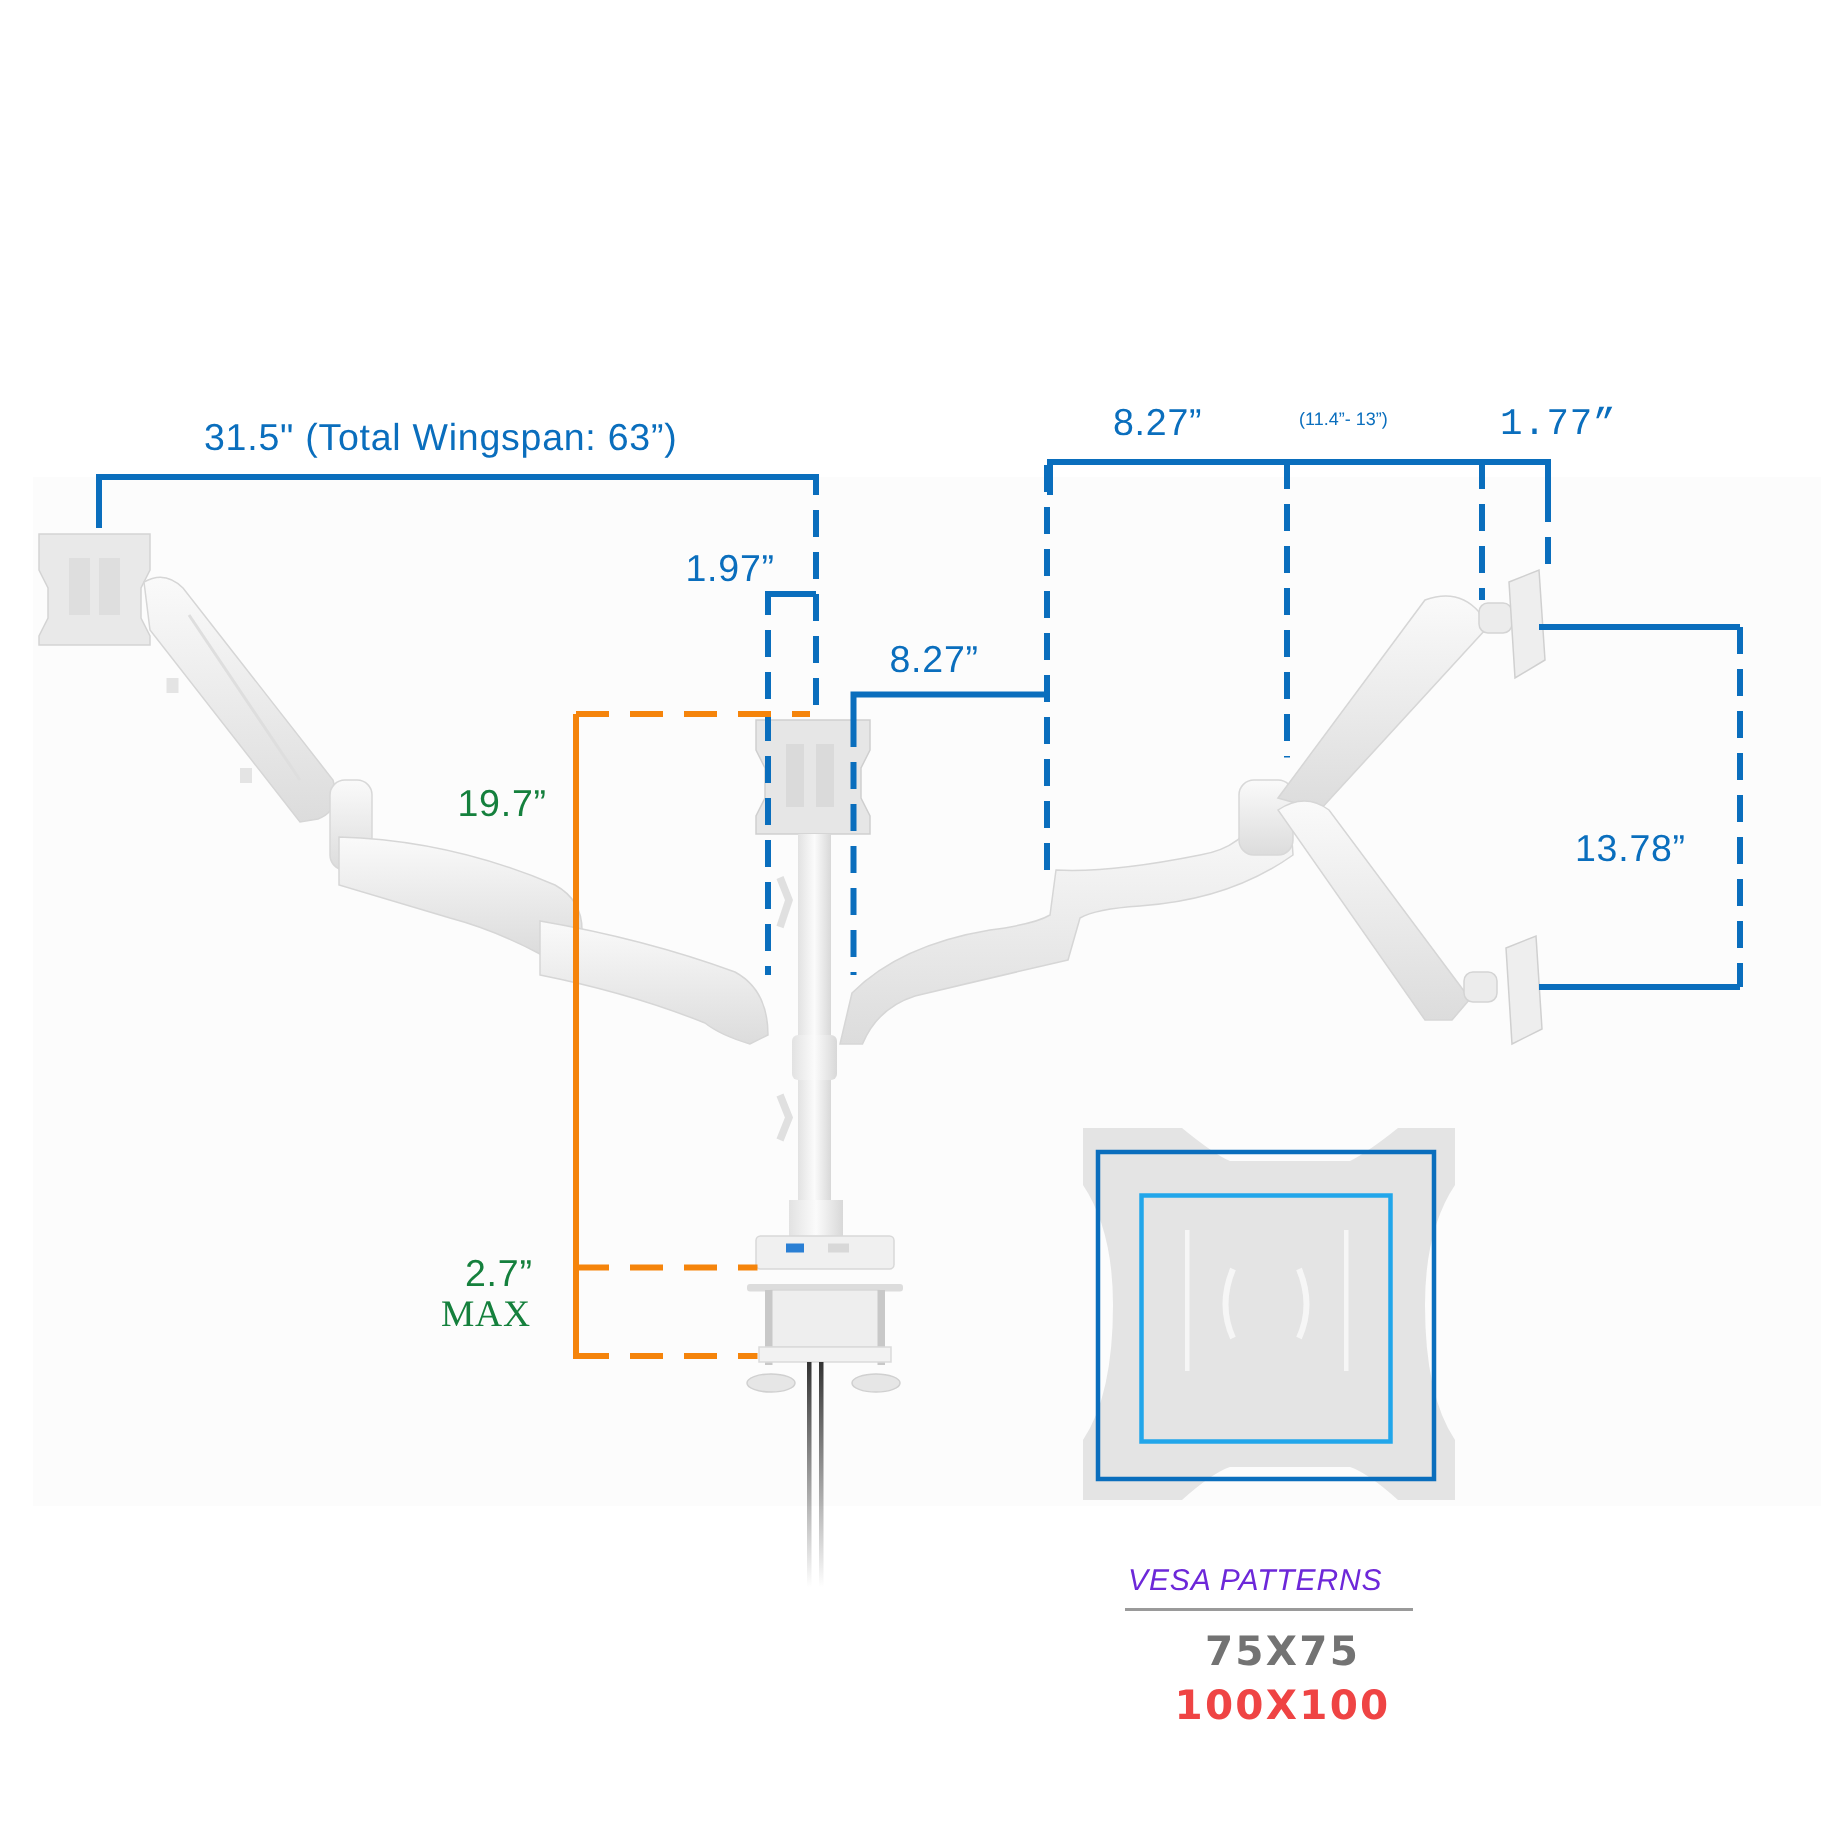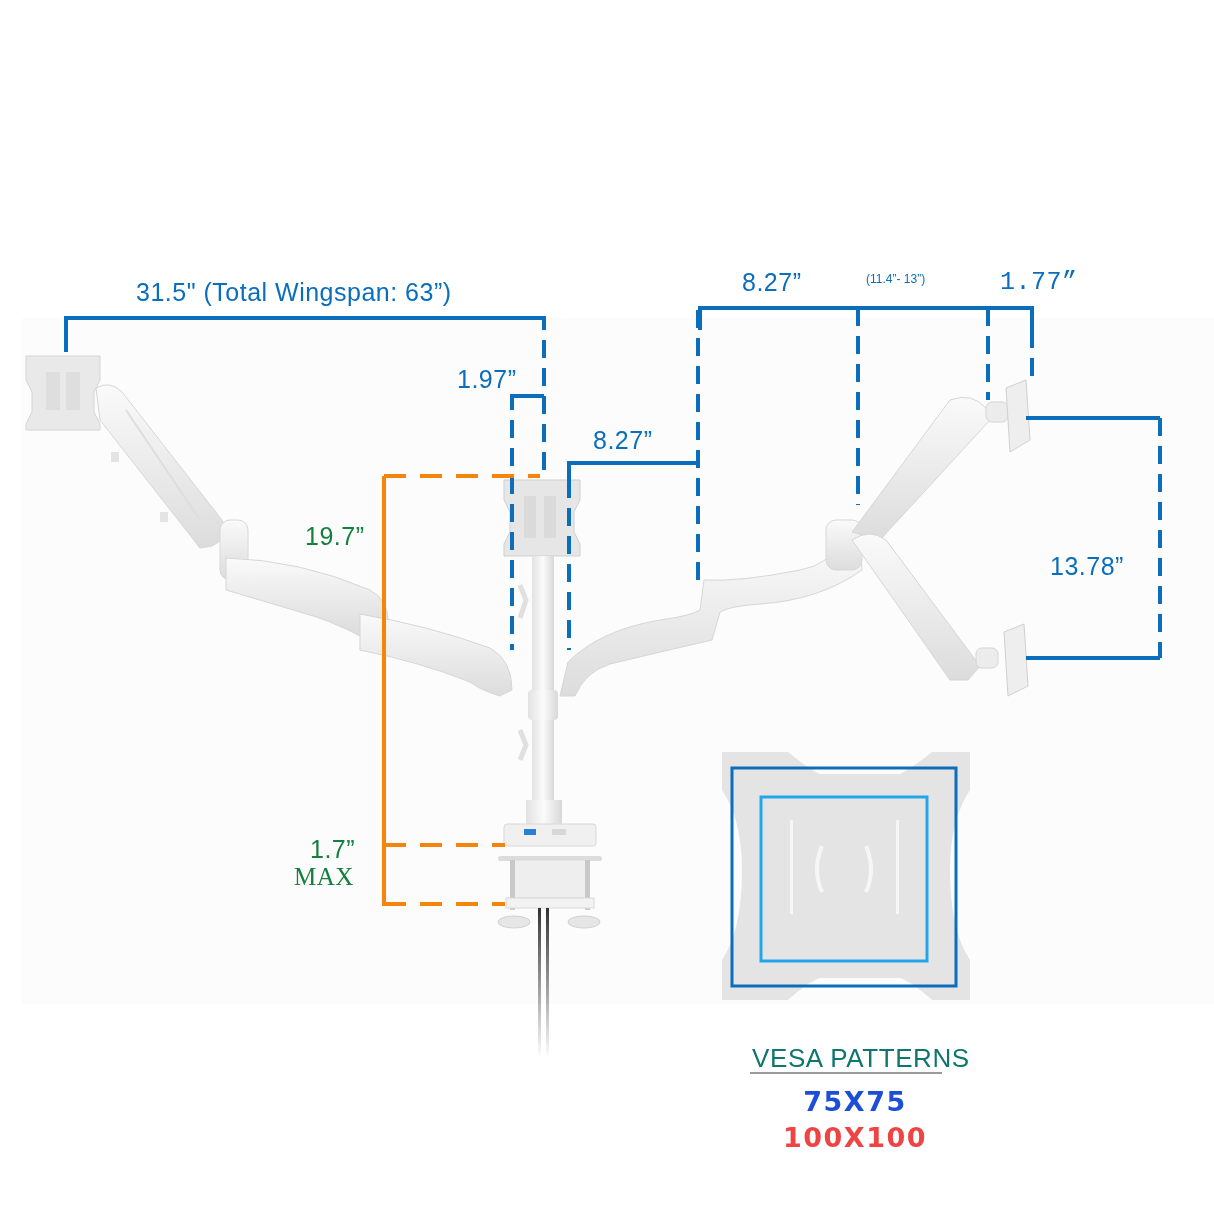--- a/index.html
+++ b/index.html
@@ -5,25 +5,25 @@
     html, body { margin: 0; padding: 0; background: #ffffff; }
     body { width: 1214px; height: 1214px; position: relative; overflow: hidden;
            font-family: "Liberation Sans", "DejaVu Sans", sans-serif; }
     .bg-panel { position: absolute; left: 22px; top: 318px; width: 1192px; height: 686px; background: #fcfcfc; }
     svg.art { position: absolute; left: 0; top: 0; }
     .lbl { position: absolute; white-space: nowrap; line-height: 1; }
     .blue { color: #0a6ebd; }
     .orange { color: #15803d; }
     .dim-lg { font-size: 25px; letter-spacing: 0.5px; }
     .dim-sm { font-size: 12px; }
-    .vesa-title { position: absolute; left: 752px; top: 1043px; font-size: 26px; color: #0f766e; letter-spacing: 0.6px; }
+    .vesa-title { position: absolute; left: 752px; top: 1043px; font-size: 20px; color: #6d28d9; letter-spacing: 0.6px; font-style: italic; }
     .vesa-rule { position: absolute; left: 750px; top: 1072px; width: 192px; height: 2px; background: #9a9a9a; }
     .vesa-v { position: absolute; left: 760px; width: 190px; text-align: center; font-weight: bold; font-size: 27px; letter-spacing: 1.5px;
               font-family: "DejaVu Sans", sans-serif; }
-    .vesa-75 { top: 1086px; color: #1d4ed8; }
+    .vesa-75 { top: 1086px; color: #737373; }
     .vesa-100 { top: 1122px; color: #ef4444; }
   </style>
 </head>
 <body>
 
 <div class="bg-panel"></div>
 
 <svg class="art" width="1214" height="1214" viewBox="0 0 1214 1214">
   <defs>
     <linearGradient id="armg" x1="0" y1="0" x2="0" y2="1">
@@ -143,19 +143,19 @@
 
 <div class="lbl blue dim-lg" style="left:136px; top:280px;">31.5" (Total Wingspan: 63”)</div>
 <div class="lbl blue dim-lg" style="left:457px; top:367px;">1.97”</div>
 <div class="lbl blue dim-lg" style="left:593px; top:428px;">8.27”</div>
 <div class="lbl blue dim-lg" style="left:742px; top:270px;">8.27”</div>
 <div class="lbl blue dim-sm" style="left:866px; top:273px;">(11.4”- 13”)</div>
 <div class="lbl blue dim-lg" style="left:1000px; top:270px;font-family:Liberation Mono, monospace;">1.77”</div>
 <div class="lbl blue dim-lg" style="left:1050px; top:554px;">13.78”</div>
 
 <div class="lbl orange dim-lg" style="left:305px; top:524px;">19.7”</div>
-<div class="lbl orange dim-lg" style="left:310px; top:837px;">1.7”</div>
+<div class="lbl orange dim-lg" style="left:310px; top:837px;">2.7”</div>
 <div class="lbl orange dim-lg" style="left:294px; top:864px;font-family:Liberation Serif, serif;">MAX</div>
 
 <div class="vesa-title">VESA PATTERNS</div>
 <div class="vesa-rule"></div>
 <div class="vesa-v vesa-75">75X75</div>
 <div class="vesa-v vesa-100">100X100</div>
 
 </body></html>

